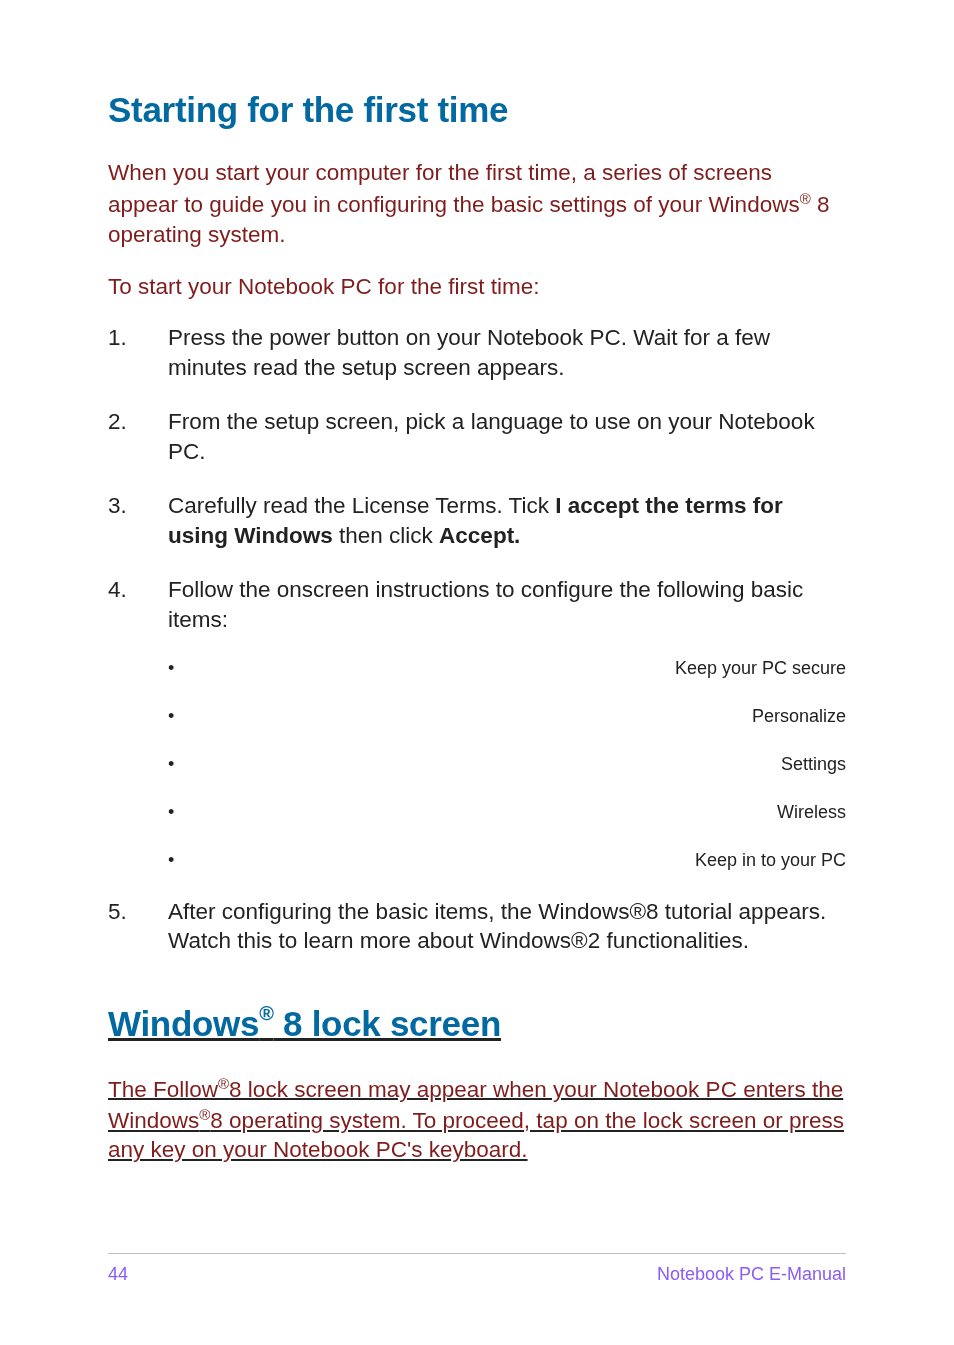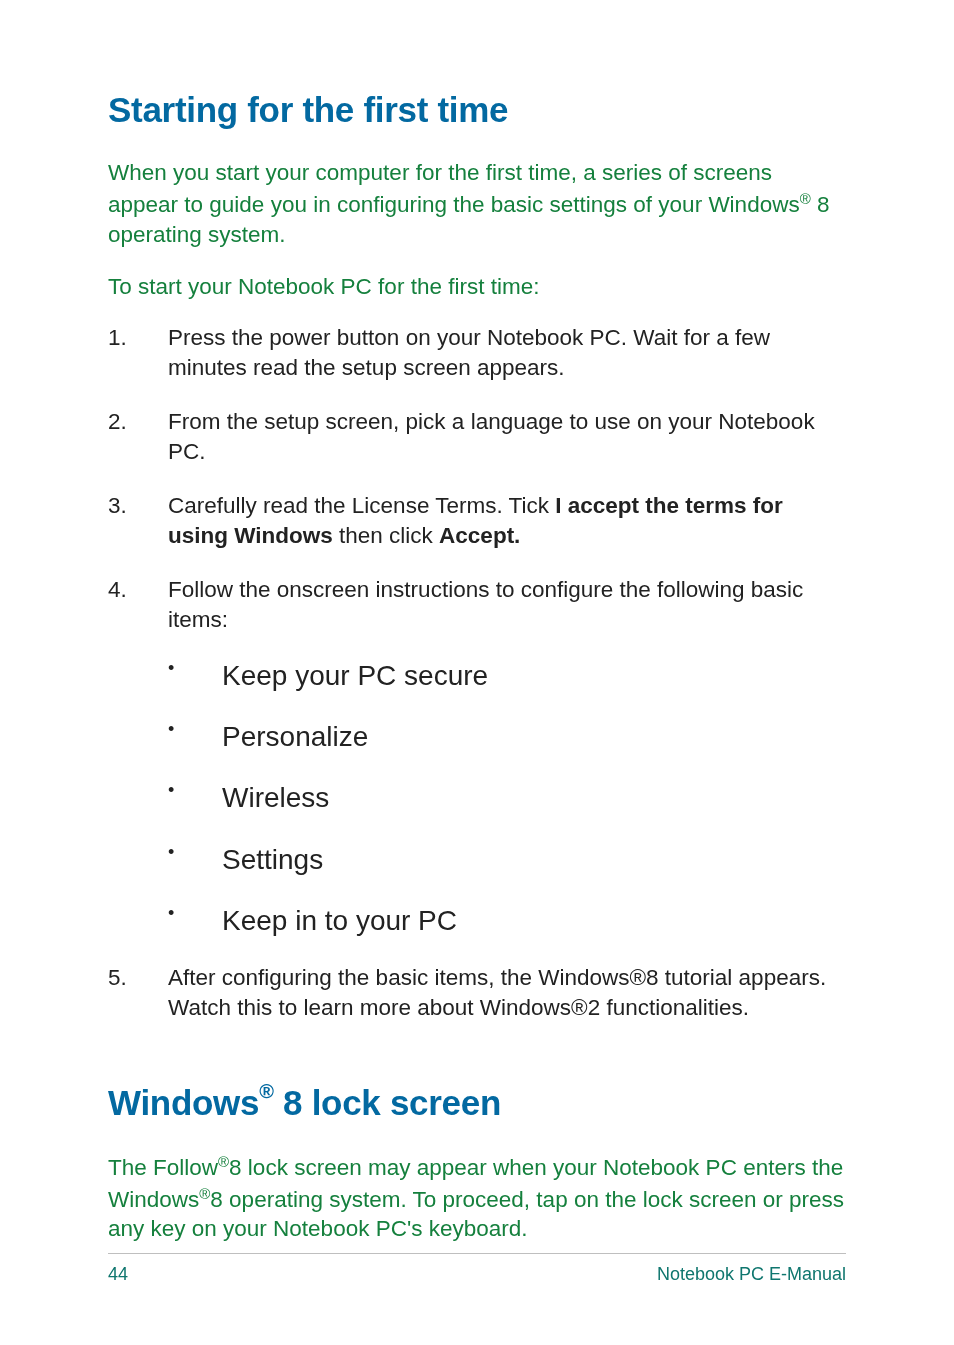--- a/index.html
+++ b/index.html
@@ -20,21 +20,21 @@
     }
     h1.heading .sup {
       font-size: 20px;
       vertical-align: super;
       position: relative;
       top: -4px;
     }
     p.body {
       font-size: 22.5px;
       line-height: 1.33;
-      color: #15803d;
+      color: #7f1d1d;
       margin-bottom: 22px;
     }
     p.body .reg {
       font-size: 15px;
       vertical-align: super;
       position: relative;
       top: 1px;
     }
     ol.steps {
       list-style: none;
@@ -57,42 +57,43 @@
     }
     .bold { font-weight: 700; }
     ul.sub {
       list-style: none;
       margin: 22px 0 0 0;
     }
     ul.sub > li {
       position: relative;
       padding-left: 54px;
       margin-bottom: 24px;
-      font-size: 28px;
+      font-size: 18px;
       line-height: 1.33;
+      text-align: right;
     }
     ul.sub > li::before {
       content: "•";
       position: absolute;
       left: 0;
       top: 0;
       font-size: 18px;
     }
-    .section2 { margin-top: 60px; }
+    .section2 { margin-top: 48px; text-decoration: underline; }
     .footer {
       position: absolute;
       left: 108px;
       right: 108px;
       bottom: 60px;
       border-top: 1px solid #bfbfbf;
       padding-top: 10px;
       display: flex;
       justify-content: space-between;
       font-size: 18px;
-      color: #0f766e;
+      color: #8b5cf6;
     }
   </style>
 </head>
 <body>
 
 <h1 class="heading">Starting for the first time</h1>
 
 <p class="body">
   <span>When you start your computer for the first time, a series of screens appear to guide you in configuring the basic settings of your Windows</span><span class="reg">®</span><span> 8 operating system.</span>
 </p>
@@ -103,22 +104,22 @@
   <li>Press the power button on your Notebook PC. Wait for a few minutes read the setup screen appears.</li>
   <li>From the setup screen, pick a language to use on your Notebook PC.</li>
   <li>
     <span>Carefully read the License Terms. Tick </span><span class="bold">I accept the terms for using Windows</span><span> then click </span><span class="bold">Accept.</span>
   </li>
   <li>
     <span>Follow the onscreen instructions to configure the following basic items:</span>
     <ul class="sub">
       <li>Keep your PC secure</li>
       <li>Personalize</li>
+      <li>Settings</li>
       <li>Wireless</li>
-      <li>Settings</li>
       <li>Keep in to your PC</li>
     </ul>
   </li>
   <li>
     <span>After configuring the basic items, the Windows</span><span class="reg">®</span><span>8 tutorial appears. Watch this to learn more about Windows</span><span class="reg">®</span><span>2 functionalities.</span>
   </li>
 </ol>
 
 <div class="section2">
   <h1 class="heading">

